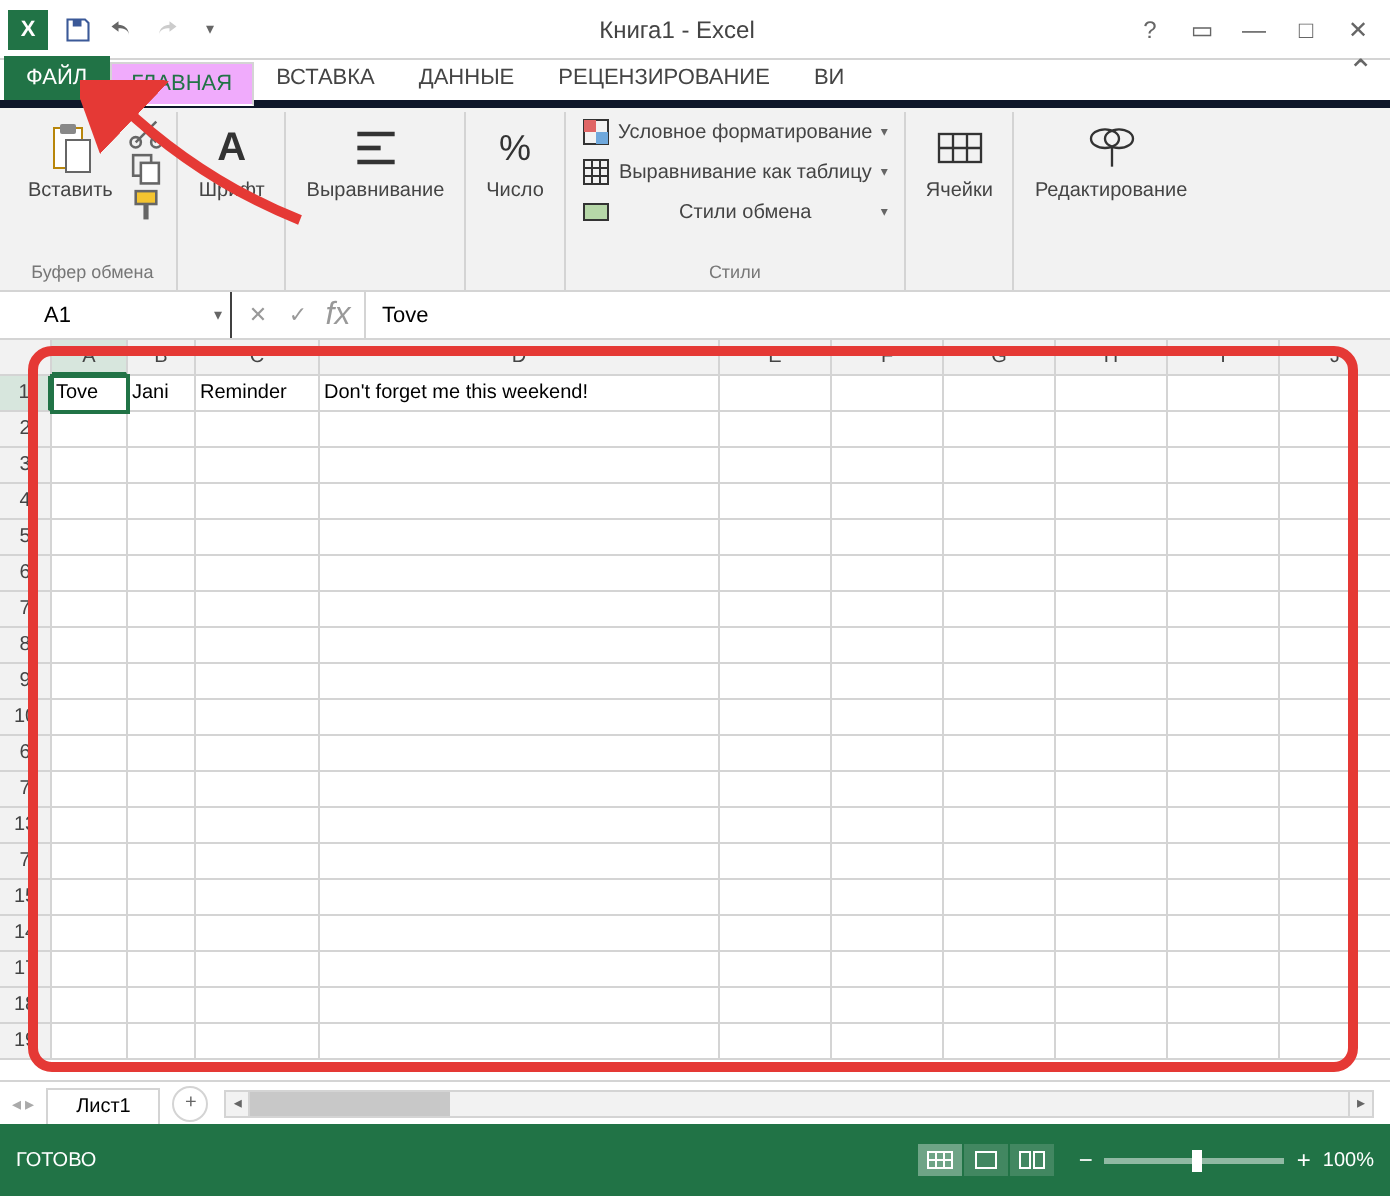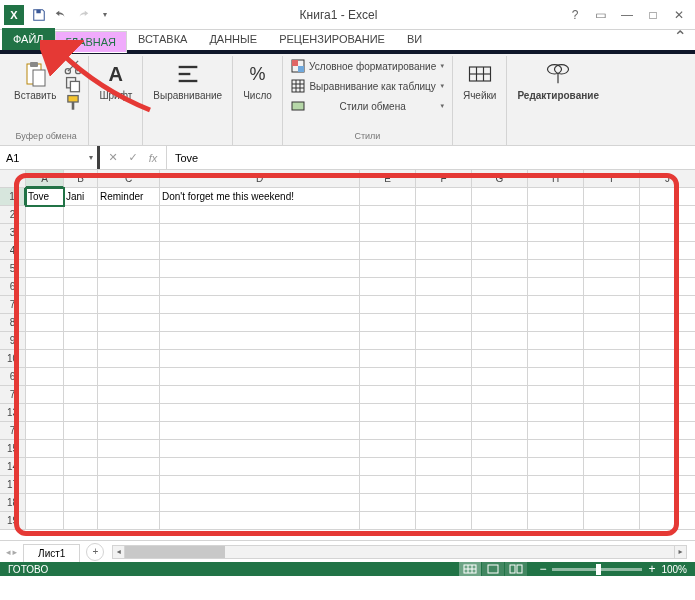--- a/index.html
+++ b/index.html
@@ -31,25 +31,25 @@
 .bigbtn .icon { width: 28px; height: 28px; display: flex; align-items: center; justify-content: center; }
 .bigbtn .lbl { font-size: 10px; color: #444; }
 .minicol { display: flex; flex-direction: column; gap: 2px; }
 .minibtn { width: 18px; height: 16px; display: flex; align-items: center; justify-content: center; cursor: pointer; }
 .listitem { display: flex; align-items: center; gap: 4px; font-size: 10px; color: #444; padding: 1px 2px; cursor: pointer; white-space: nowrap; justify-content: space-between; }
 .listitem .micon { width: 14px; height: 14px; display: inline-flex; align-items: center; justify-content: center; }
 .listitem .arrow { font-size: 7px; color: #666; }
 
 
 .formulabar { height: 24px; border-bottom: 1px solid #d4d4d4; display: flex; align-items: stretch; background: #fff; }
-.namebox { width: 100px; border-right: 3px solid #404040; display: flex; align-items: center; padding: 0 6px; font-size: 11px; position: relative; }
+.namebox { width: 100px; border-right: 1px solid #404040; display: flex; align-items: center; padding: 0 6px; font-size: 11px; position: relative; margin-left: 16px; }
 .namebox .dd { position: absolute; right: 4px; font-size: 8px; color: #666; cursor: pointer; }
 .fx-btns { display: flex; align-items: center; gap: 2px; padding: 0 4px; border-right: 1px solid #d4d4d4; }
 .fx-btn { width: 18px; height: 18px; display: flex; align-items: center; justify-content: center; color: #999; cursor: pointer; font-size: 11px; }
-.fx-label { font-style: italic; font-size: 11px; }
+.fx-label { font-style: italic; font-size: 16px; }
 .formula-input { flex: 1; padding: 0 8px; font-size: 11px; display: flex; align-items: center; }
 
 
 .grid-wrap { position: relative; height: 370px; }
 .red-border { position: absolute; top: 3px; left: 14px; right: 16px; bottom: 4px; border: 5px solid #e53935; border-radius: 12px; pointer-events: none; z-index: 50; }
 .grid-container { position: absolute; inset: 0; overflow: hidden; }
 .grid { display: grid; grid-template-columns: 26px 38px 34px 62px 200px 56px 56px 56px 56px 56px 56px; }
 .colhead, .rowhead, .corner { background: #f2f2f2; border-right: 1px solid #d4d4d4; border-bottom: 1px solid #d4d4d4; font-size: 10px; color: #444; display: flex; align-items: center; justify-content: center; height: 18px; }
 .colhead.sel { background: #d7e6dd; border-bottom: 2px solid #217346; }
 .rowhead.sel { background: #d7e6dd; border-right: 2px solid #217346; }
@@ -62,21 +62,21 @@
 .sheetnav span { color: #aaa; cursor: pointer; font-size: 9px; }
 .sheettab { padding: 3px 14px; border: 1px solid #d4d4d4; border-bottom: none; background: #fff; position: relative; top: 1px; cursor: pointer; }
 .addsheet { width: 18px; height: 18px; border: 1px solid #d4d4d4; border-radius: 50%; display: flex; align-items: center; justify-content: center; margin-left: 6px; cursor: pointer; color: #666; }
 .hscroll { flex: 1; height: 14px; border: 1px solid #d4d4d4; margin: 0 8px; background: #f2f2f2; position: relative; }
 .hscroll .thumb { position: absolute; left: 12px; width: 100px; top: 0; bottom: 0; background: #c8c8c8; }
 .hscroll .arr { position: absolute; top: 0; bottom: 0; width: 12px; display: flex; align-items: center; justify-content: center; font-size: 8px; color: #666; cursor: pointer; }
 .hscroll .arr.l { left: 0; border-right: 1px solid #d4d4d4; }
 .hscroll .arr.r { right: 0; border-left: 1px solid #d4d4d4; }
 
 
-.statusbar { height: 14px; background: #217346; color: #fff; display: flex; align-items: center; font-size: 10px; padding: 0 8px; }
+.statusbar { height: 36px; background: #217346; color: #fff; display: flex; align-items: center; font-size: 10px; padding: 0 8px; }
 .statusbar .status { flex: 1; text-transform: uppercase; }
 .viewbtns { display: flex; gap: 1px; margin-right: 12px; }
 .viewbtn { width: 22px; height: 16px; background: rgba(255,255,255,0.15); display: flex; align-items: center; justify-content: center; cursor: pointer; }
 .viewbtn.active { background: rgba(255,255,255,0.35); }
 .zoom { display: flex; align-items: center; gap: 6px; }
 .zoom .slider { width: 90px; height: 3px; background: rgba(255,255,255,0.5); position: relative; }
 .zoom .slider .handle { position: absolute; left: 44px; top: -4px; width: 5px; height: 11px; background: #fff; }
 .zoom .zbtn { cursor: pointer; font-size: 12px; }
 
 
@@ -249,21 +249,21 @@
               <line x1="15" y1="6" x2="15" y2="18" stroke="#333"></line>
               <line x1="3" y1="12" x2="21" y2="12" stroke="#333"></line>
             </svg>
         </div>
         <div class="lbl">Ячейки</div>
       </div>
     </div>
     <div class="group-label">&nbsp;</div>
   </div>
 
-  <div class="group" style="border-right:none;font-weight:bold;">
+  <div class="group" style="border-right:none;">
     <div class="group-content">
       <div class="bigbtn">
         <div class="icon">
           <svg viewBox="0 0 24 24">
               <ellipse cx="9" cy="8" rx="6" ry="4" fill="none" stroke="#333"></ellipse>
               <ellipse cx="15" cy="8" rx="6" ry="4" fill="none" stroke="#333"></ellipse>
               <line x1="12" y1="12" x2="12" y2="20" stroke="#333"></line>
             </svg>
         </div>
         <div class="lbl">Редактирование</div>

